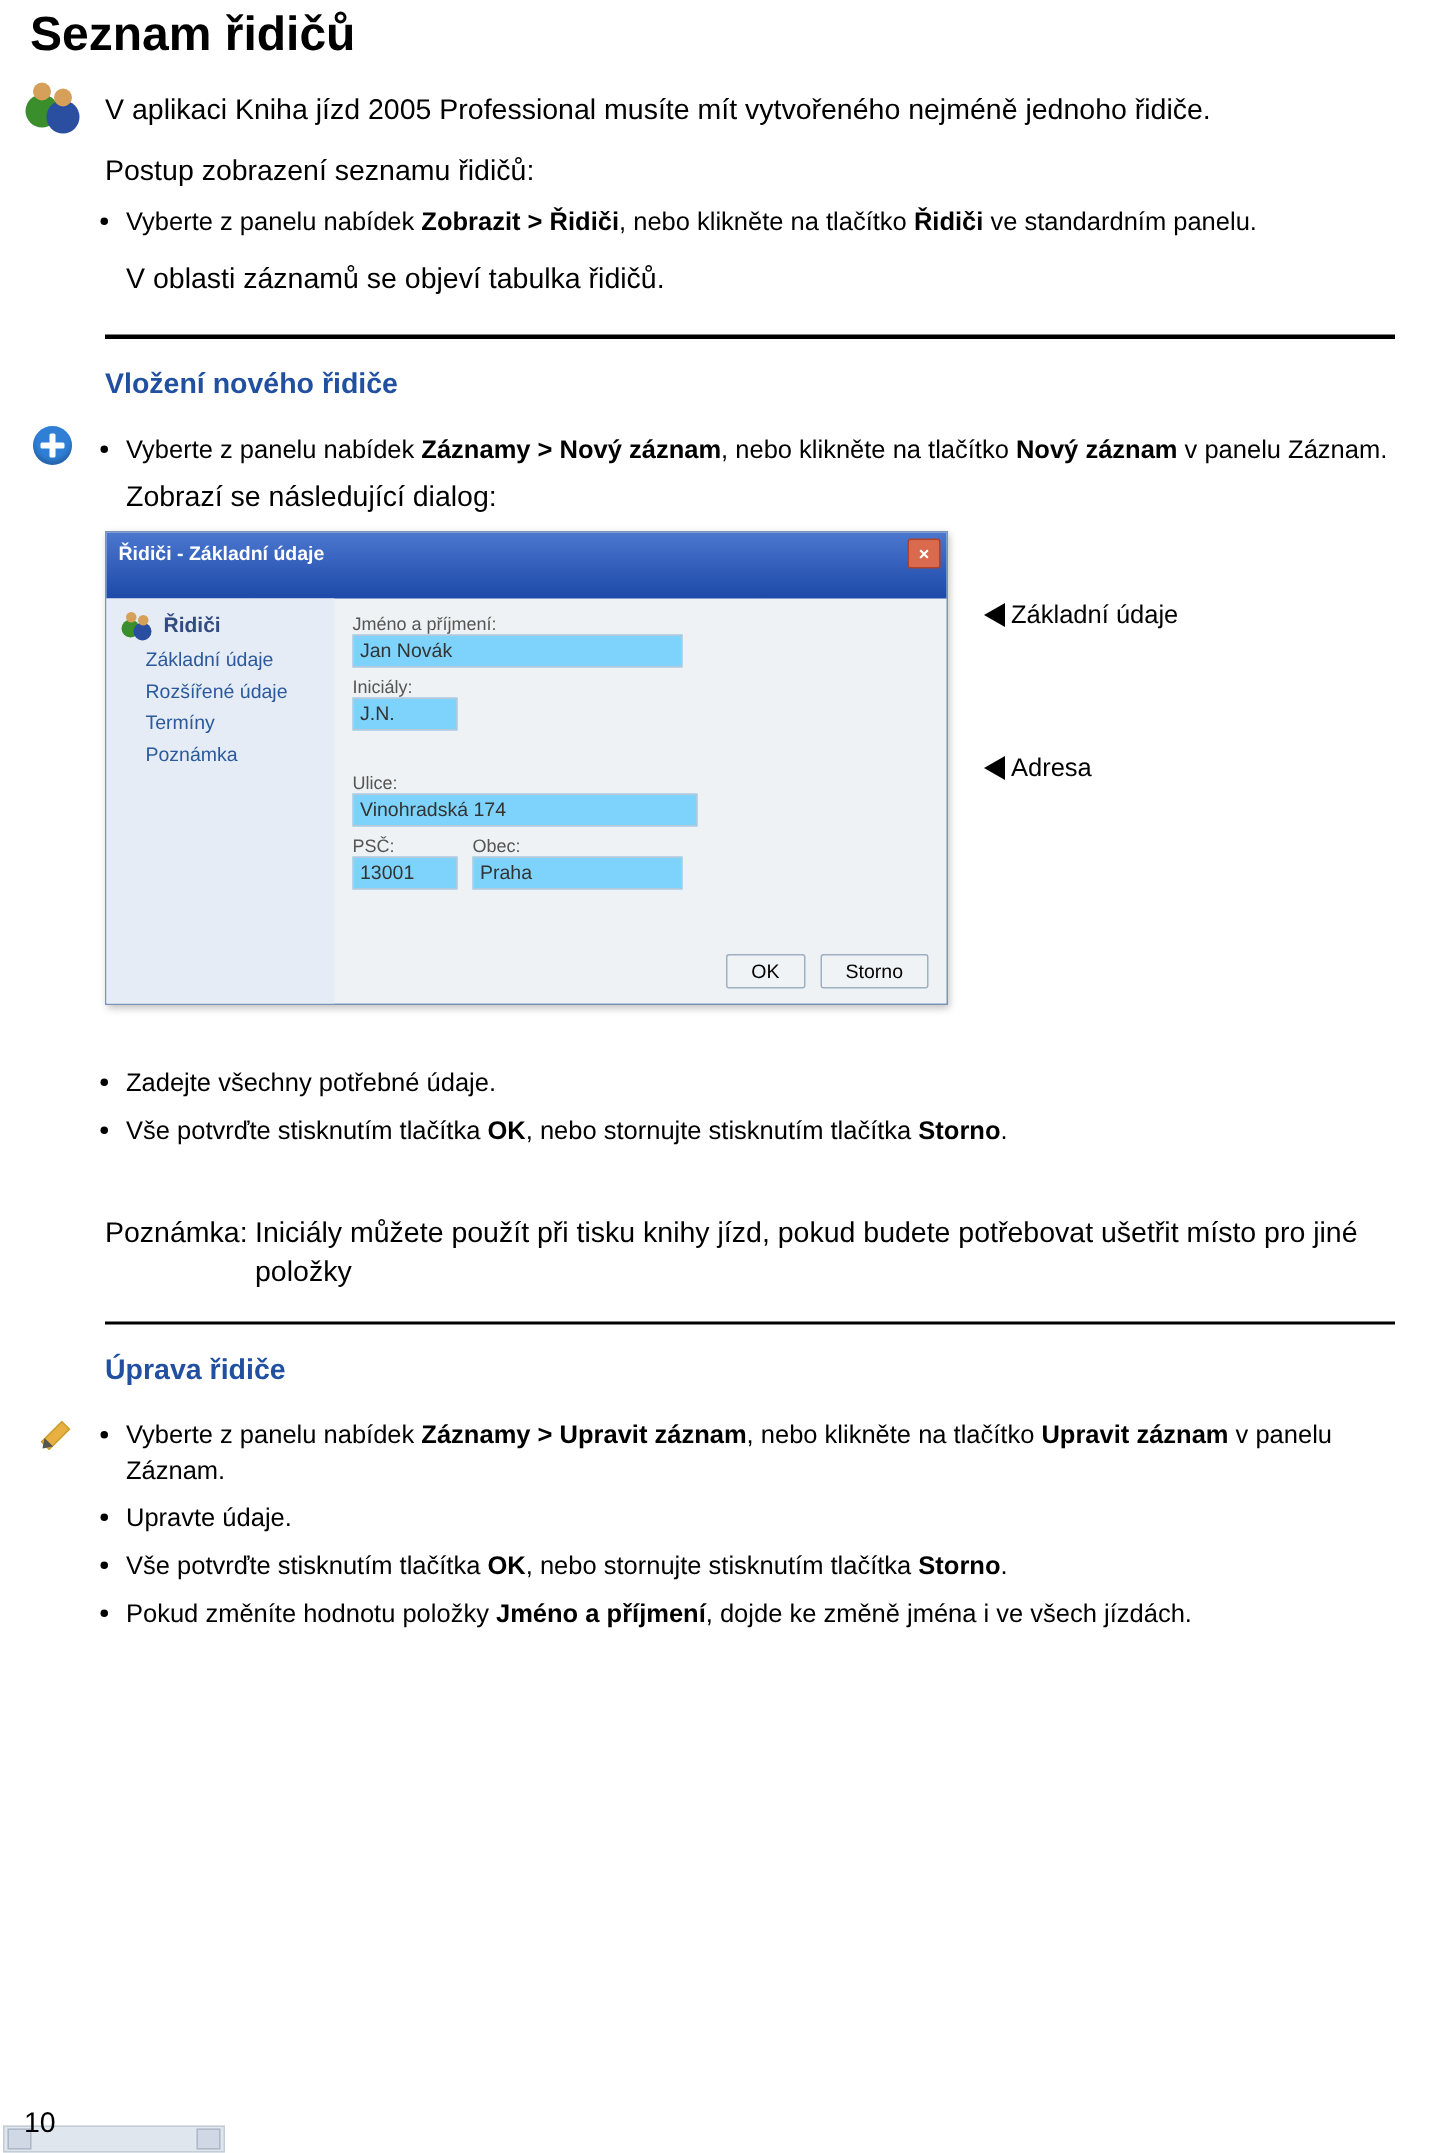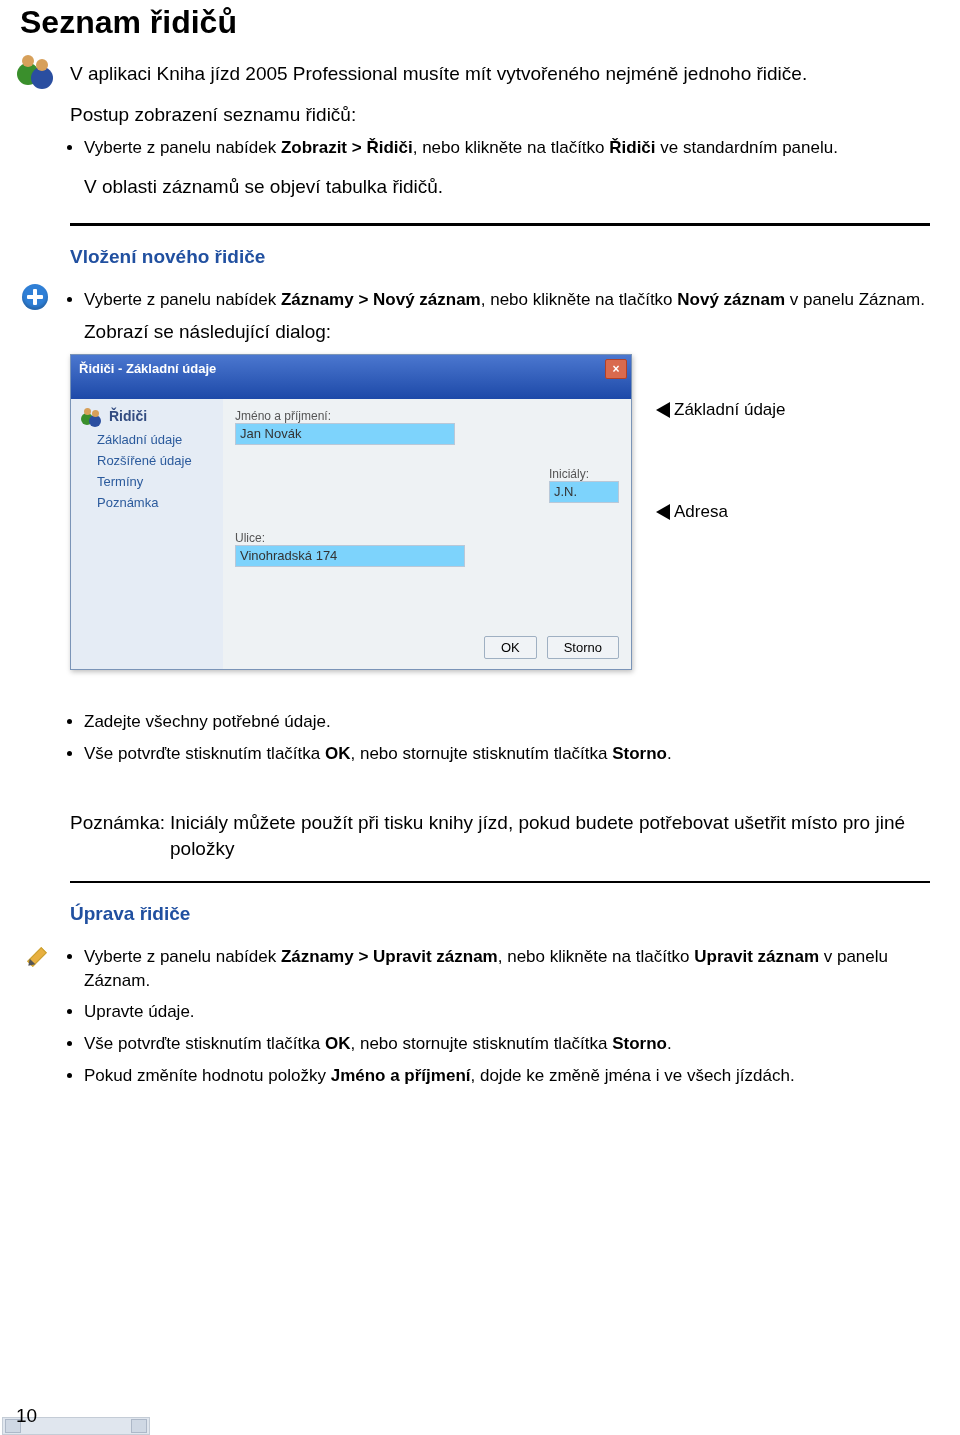--- a/index.html
+++ b/index.html
@@ -132,29 +132,39 @@
                 <div class="thumb r"></div>
               </div>
             </div>
             <div class="form">
               <div class="frow">
                 <div class="fgroup">
                   <div class="lbl">Jméno a příjmení:</div>
                   <div class="inp w1">Jan Novák</div>
                 </div>
               </div>
-              <div class="frow" style="justify-content:flex-end;margin-top:16px;">
+              <div class="frow" style="margin-top:0;">
                 <div class="fgroup">
                   <div class="lbl">Iniciály:</div>
                   <div class="inp w2">J.N.</div>
                 </div>
               </div>
               <div class="fgroup" style="margin-top:22px;">
                 <div class="lbl">Ulice:</div>
                 <div class="inp w3">Vinohradská 174</div>
+              </div>
+              <div class="frow" style="margin-top:4px;">
+                <div class="fgroup">
+                  <div class="lbl">PSČ:</div>
+                  <div class="inp w4">13001</div>
+                </div>
+                <div class="fgroup">
+                  <div class="lbl">Obec:</div>
+                  <div class="inp w5">Praha</div>
+                </div>
               </div>
               <div class="btnrow">
                 <div class="btn">OK</div>
                 <div class="btn">Storno</div>
               </div>
             </div>
           </div>
         </div>
         <div class="callouts">
           <div class="callout">

